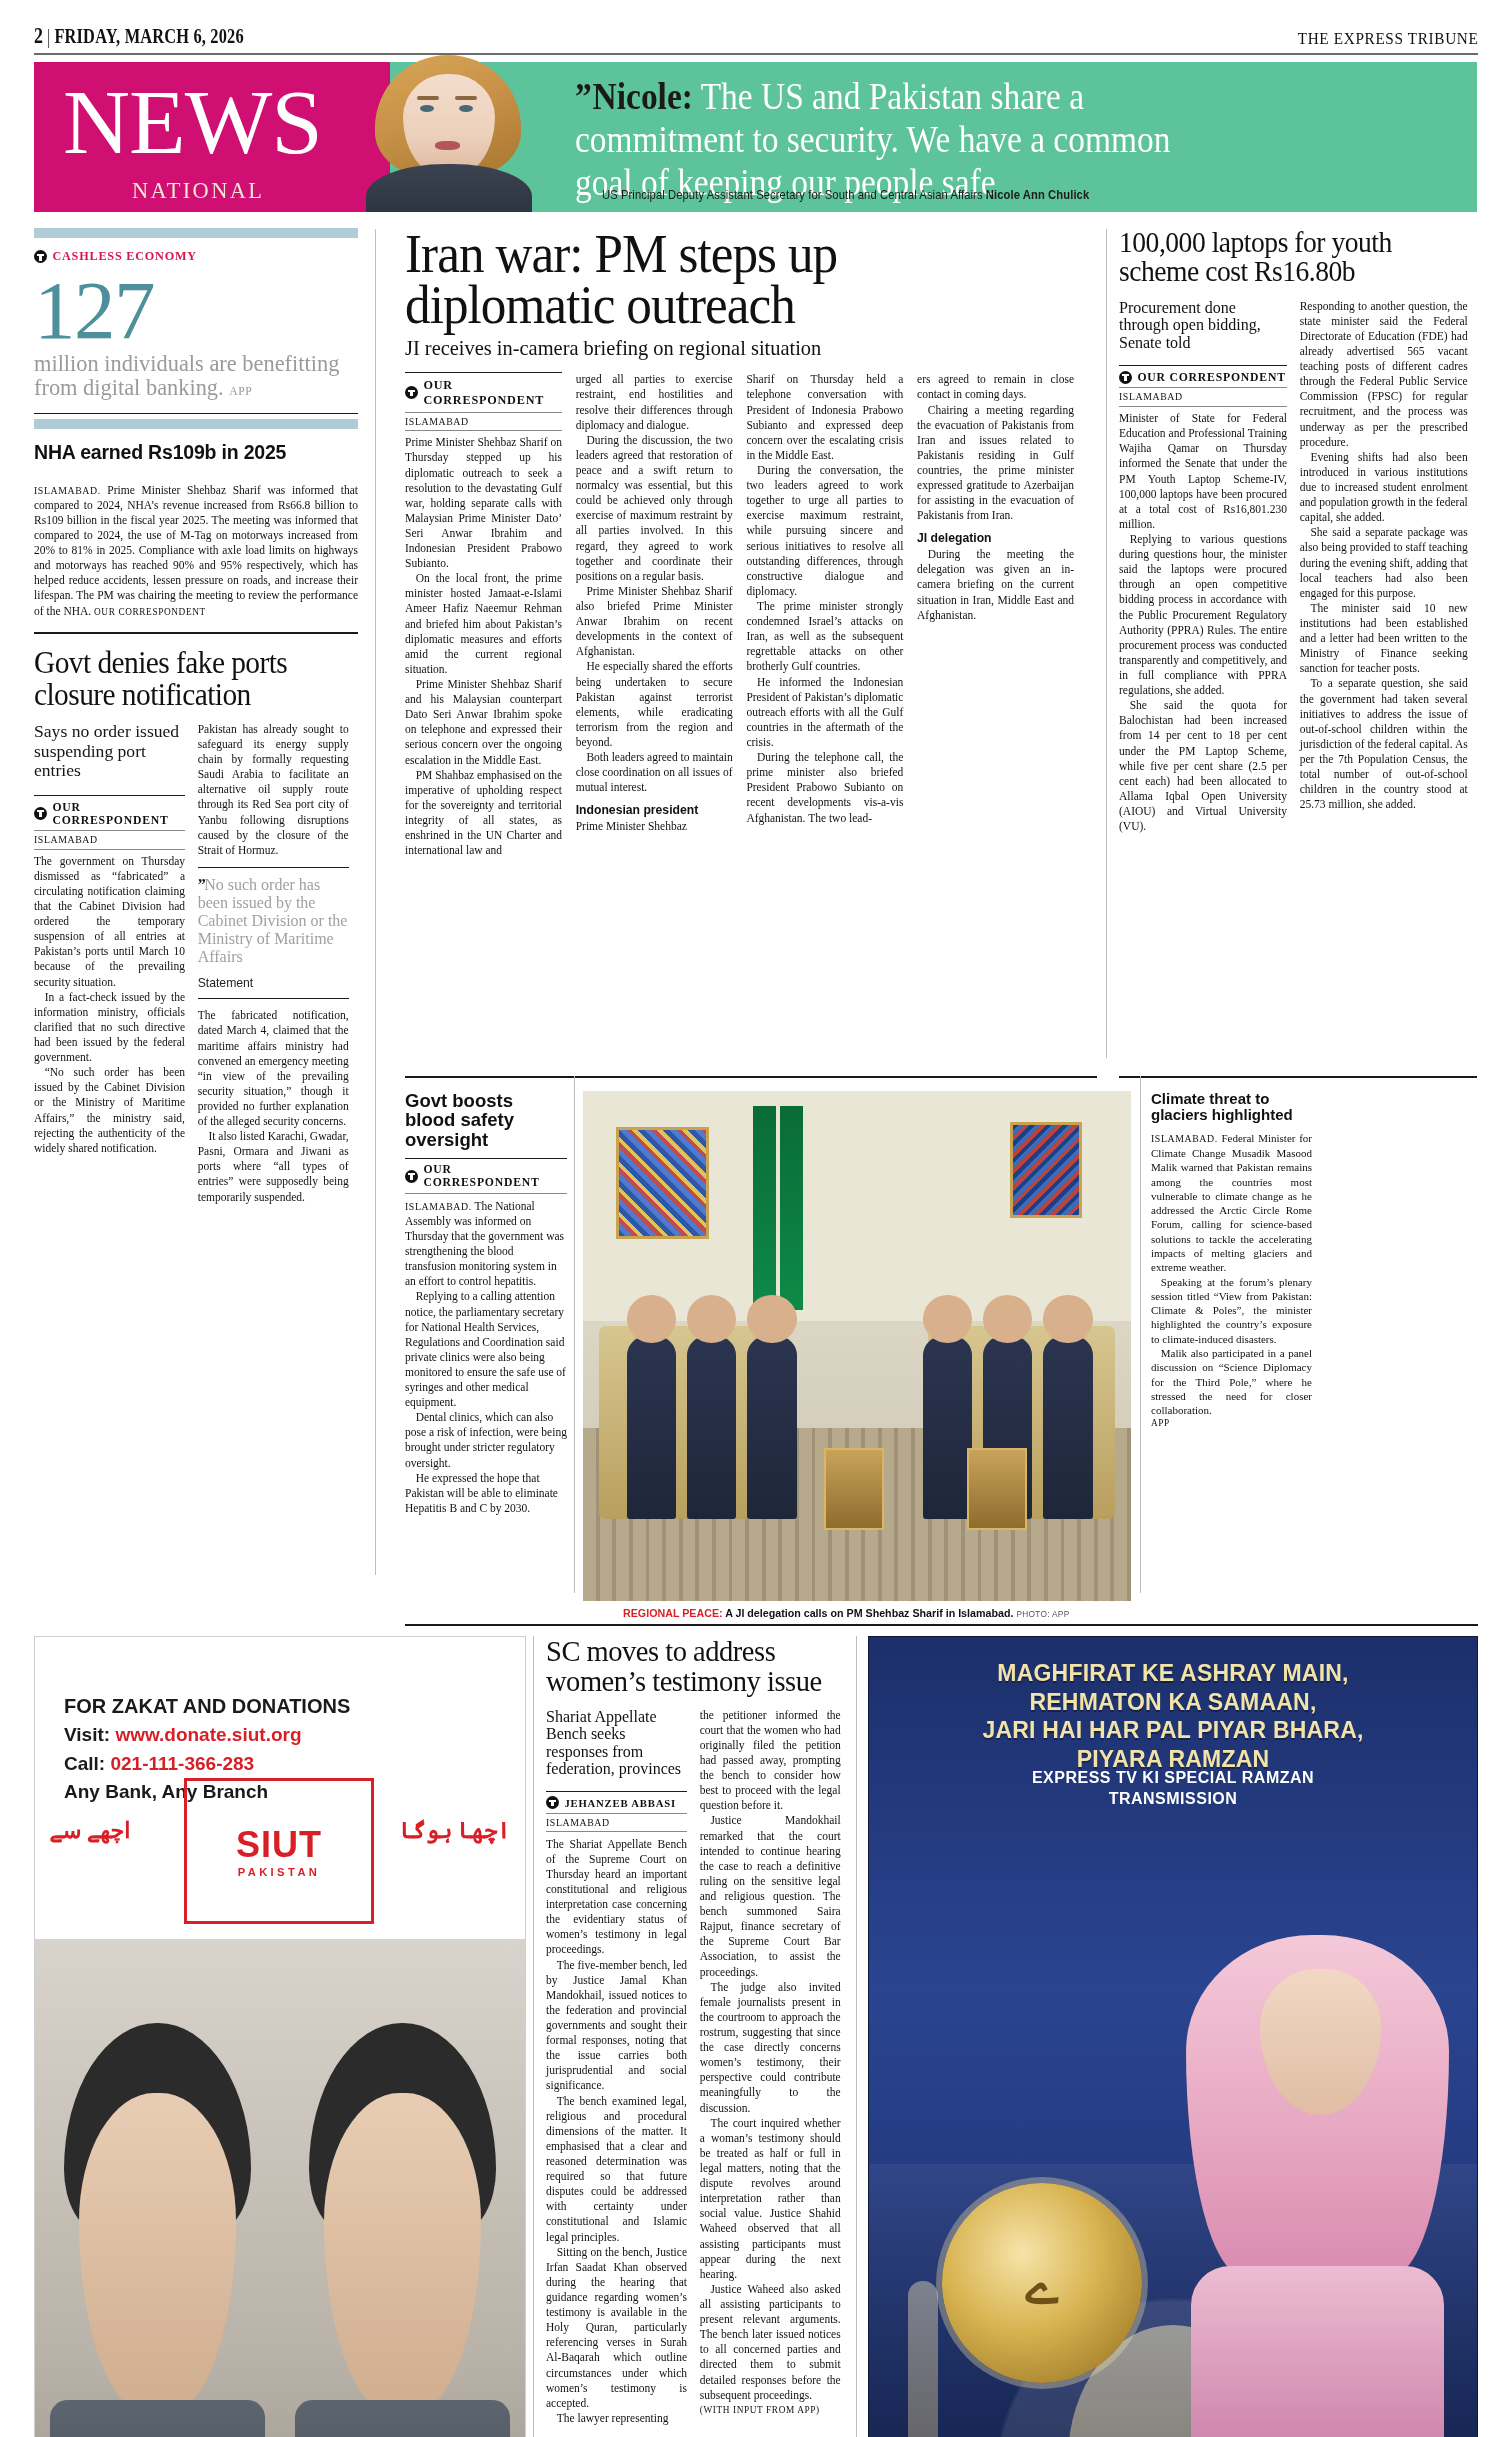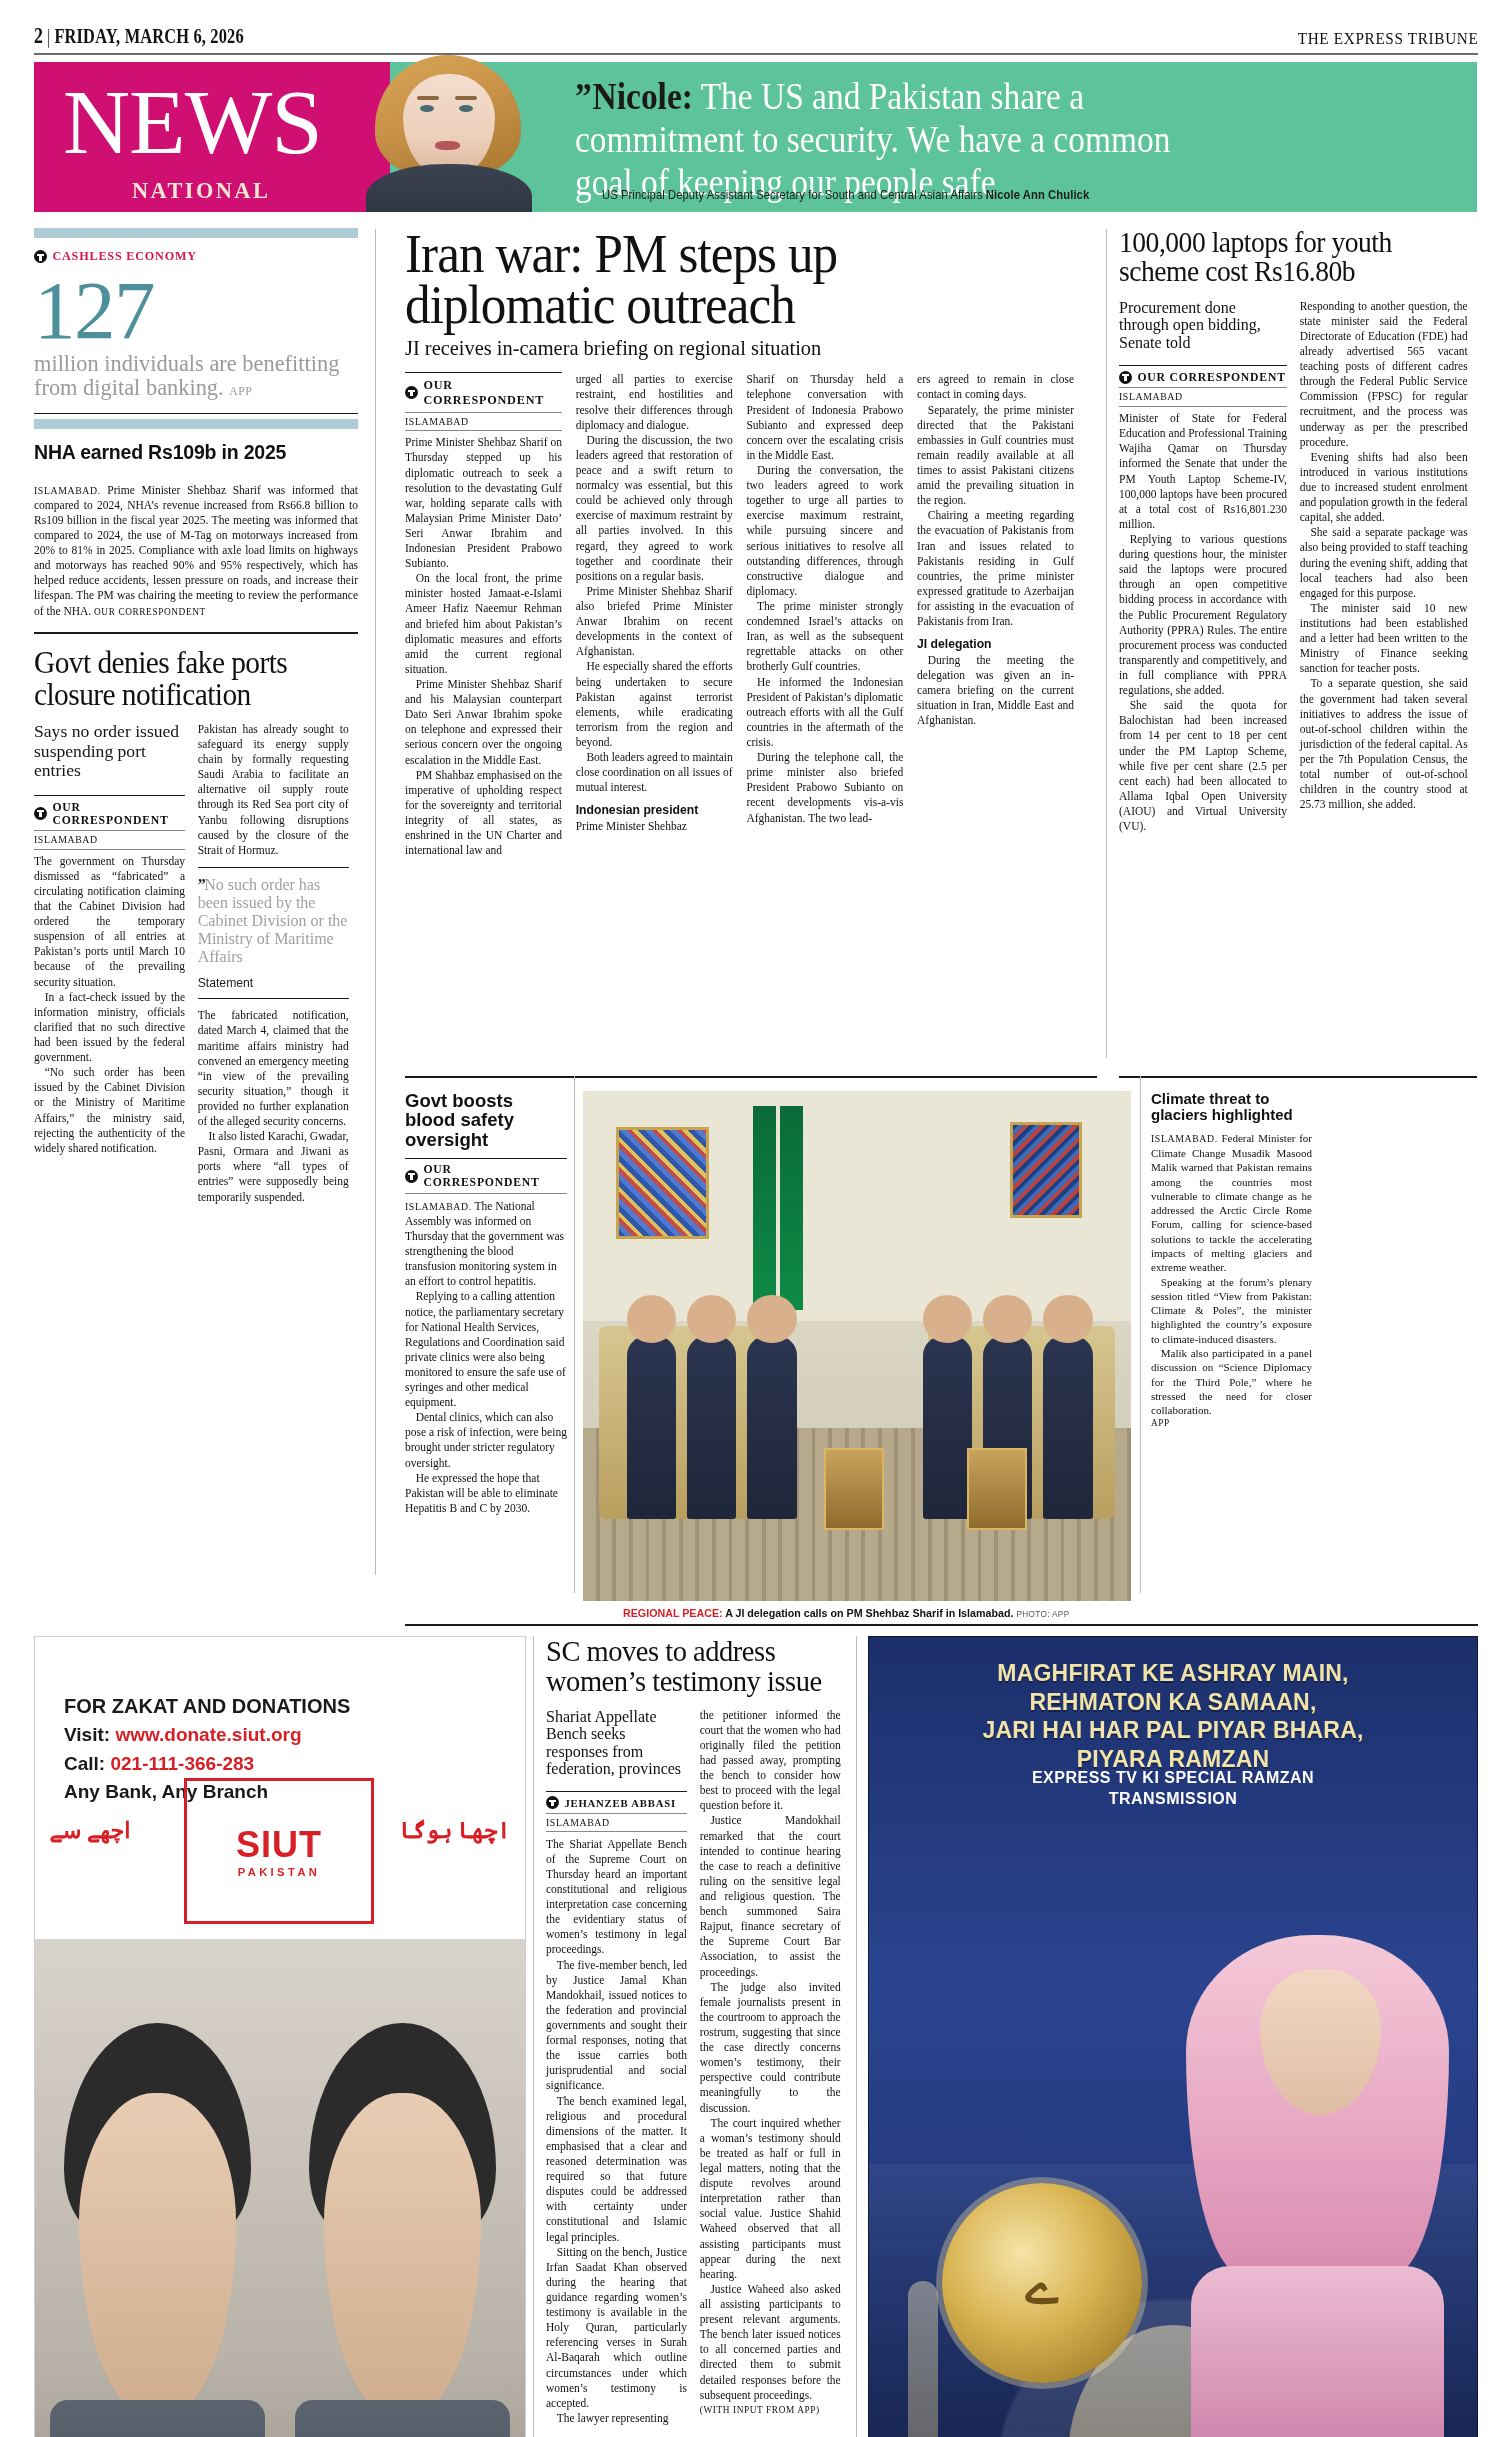--- a/index.html
+++ b/index.html
@@ -40,21 +40,21 @@
   .banner-green{ position:absolute; left:356px; top:0; right:0; height:150px; background:#5cc39a; }
   .news-word{
     position:absolute; left:29px; top:22.4px;
     color:#fff; font-family:"Liberation Serif", serif;
     font-size:91px; line-height:0.86; letter-spacing:-1px;
     font-weight:400;
     transform:scaleX(1.02); transform-origin:left top;
   }
   .news-national{
     position:absolute; left:98px; top:116px;
-    color:#f2e5d2; font-size:22.4px; letter-spacing:2.4px;font-weight:bold;
+    color:#f2e5d2; font-size:22.4px; letter-spacing:2.4px;
   }
   .banner-photo{
     position:absolute; left:312px; top:-10.7px; width:205px; height:161px;
     overflow:hidden;
   }
   .bp-hair{
     position:absolute; left:29px; top:3.9px; width:146px; height:122px;
     background:linear-gradient(160deg,#d8a656 0%,#c89248 45%,#a8762f 100%);
     border-radius:52% 52% 40% 40% / 62% 62% 38% 38%;
   }
@@ -529,21 +529,20 @@
           <p>During the conversation, the two leaders agreed to work together to urge all parties to exercise maximum restraint, while pursuing sincere and serious initiatives to resolve all outstanding differences, through constructive dialogue and diplomacy.</p>
           <p>The prime minister strongly condemned Israel’s attacks on Iran, as well as the subsequent regrettable attacks on other brotherly Gulf countries.</p>
           <p>He informed the Indonesian President of Pakistan’s diplomatic outreach efforts with all the Gulf countries in the aftermath of the crisis.</p>
           <p>During the telephone call, the prime minister also briefed President Prabowo Subianto on recent developments vis-a-vis Afghanistan. The two lead-</p>
         </div>
       </div>
 
       <div style="width:157px;">
         <div class="colbody">
           <p class="first">ers agreed to remain in close contact in coming days.</p>
-          <p>Separately, the prime minister directed that the Pakistani embassies in Gulf countries must remain readily available at all times to assist Pakistani citizens amid the prevailing situation in the region.</p>
           <p>Chairing a meeting regarding the evacuation of Pakistanis from Iran and issues related to Pakistanis residing in Gulf countries, the prime minister expressed gratitude to Azerbaijan for assisting in the evacuation of Pakistanis from Iran.</p>
         </div>
         <div class="sub-head-sans" style="margin-top:7.8px;">JI delegation</div>
         <div class="colbody" style="margin-top:2px;">
           <p>During the meeting the delegation was given an in-camera briefing on the current situation in Iran, Middle East and Afghanistan.</p>
         </div>
       </div>
     </div>
   </div>
 

